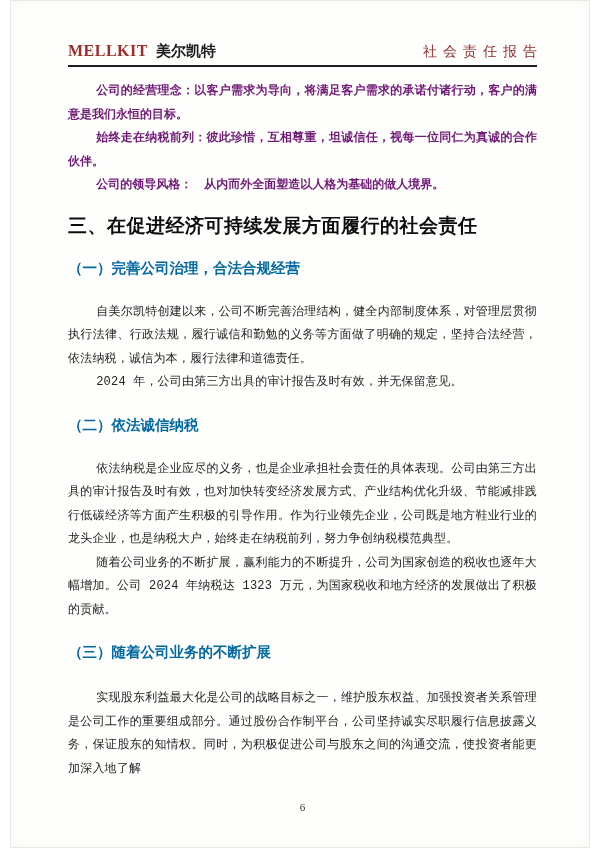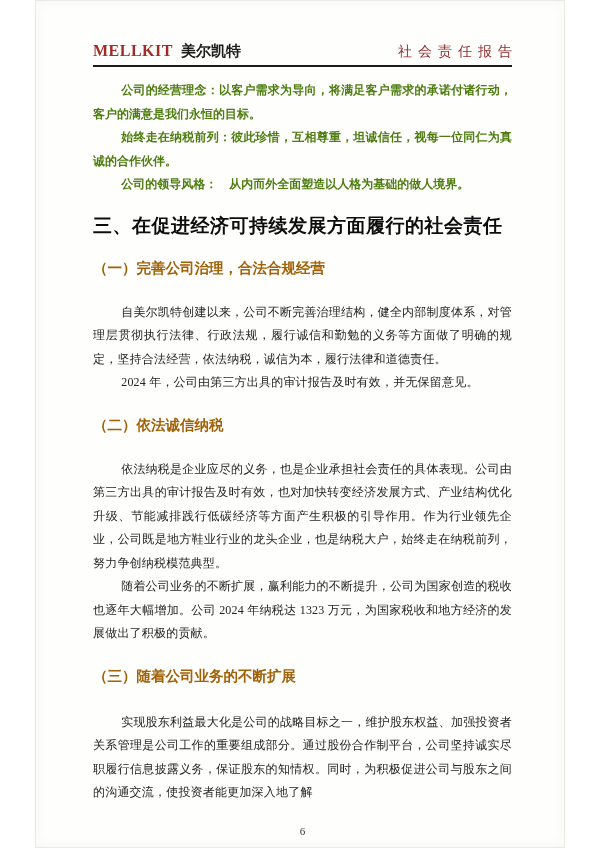--- a/index.html
+++ b/index.html
@@ -1,18 +1,18 @@
 <!DOCTYPE html>
 <html lang="zh"><head>
 <meta charset="utf-8">
 <style>
   html, body { margin: 0; padding: 0; background: #ffffff; }
   .page {
     position: relative;
-    width: 530px;
+    width: 580px;
     height: 848px;
     margin: 0 auto;
     background: #fefefd;
     box-shadow: inset 0 0 0 1px #ebeae6, inset 0 0 14px rgba(0,0,0,0.04);
     box-sizing: border-box;
     padding: 42px 53px 0 58px;
     font-family: "Liberation Serif", serif;
     color: #222222;
     overflow: hidden;
   }
@@ -46,40 +46,40 @@
     white-space: nowrap;
   }
   .intro-block { margin-top: 12px; }
   .intro-para {
     margin: 0;
     font-size: 12px;
     font-weight: 700;
     line-height: 23.5px;
     text-align: justify;
     text-indent: 2.35em;
-    color: #4d7c0f;
+    color: #701a75;
   }
   .section-heading {
     margin: 17px 0 0 0;
     font-family: "Liberation Sans", sans-serif;
     font-size: 19px;
     font-weight: 700;
     line-height: 24px;
     color: #0d0d0d;
     letter-spacing: 0.5px;
   }
   .sub-heading {
     margin: 22px 0 0 0;
     font-family: "Liberation Sans", sans-serif;
     font-size: 14.5px;
     font-weight: 700;
     line-height: 17px;
-    color: #a16207;
+    color: #0369a1;
   }
-  .para-group { margin-top: 24px; }
+  .para-group { margin-top: 24px; font-family: Liberation Mono, monospace; }
   .para-group.pg3 { margin-top: 26px; }
   .body-para {
     margin: 0;
     font-size: 12px;
     font-weight: 400;
     line-height: 23.5px;
     text-align: justify;
     text-indent: 2.35em;
     color: #242424;
     letter-spacing: 0.2px;

